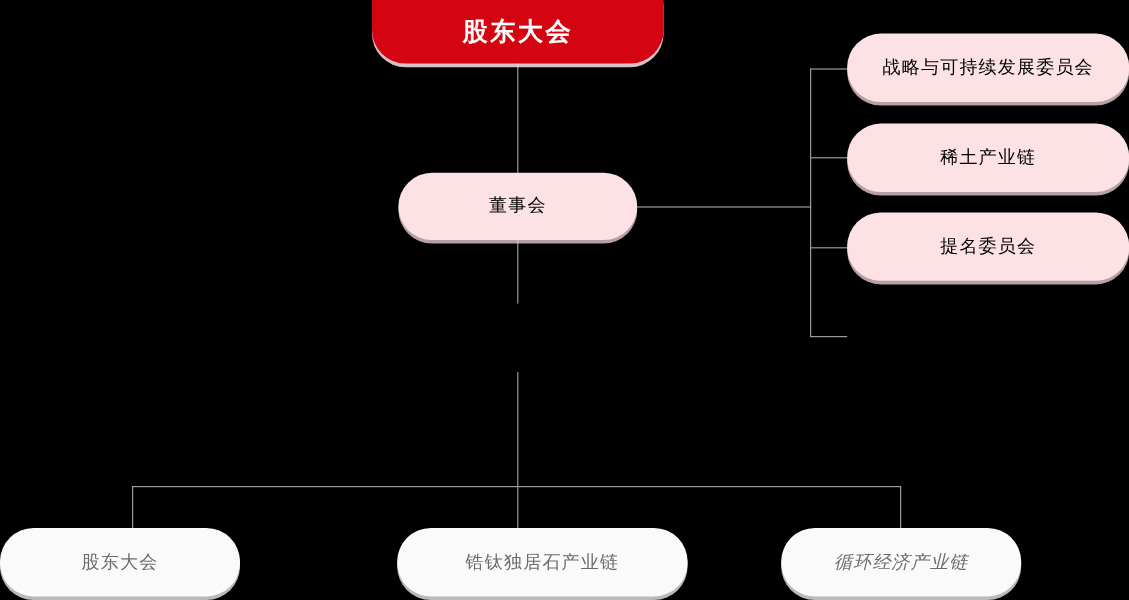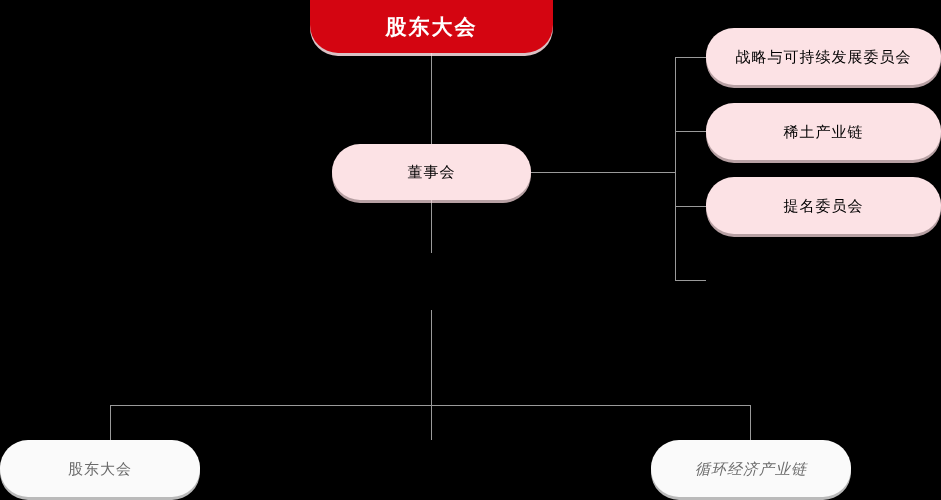--- a/index.html
+++ b/index.html
@@ -111,18 +111,21 @@
 
   <div class="node node--pink" style="left:706px; top:177px; width:235px; height:57px;">
     <span>提名委员会</span>
   </div>
 
 
   <div class="node node--white" style="left:0px; top:440px; width:200px; height:57px;">
     <span>股东大会</span>
   </div>
 
+  <div class="node node--white" style="left:331px; top:440px; width:242px; height:57px;">
+    <span>锆钛独居石产业链</span>
+  </div>
 
   <div class="node node--white" style="left:651px; top:440px; width:200px; height:57px;font-style:italic;">
     <span>循环经济产业链</span>
   </div>
 
 </div>
 
 </body></html>

